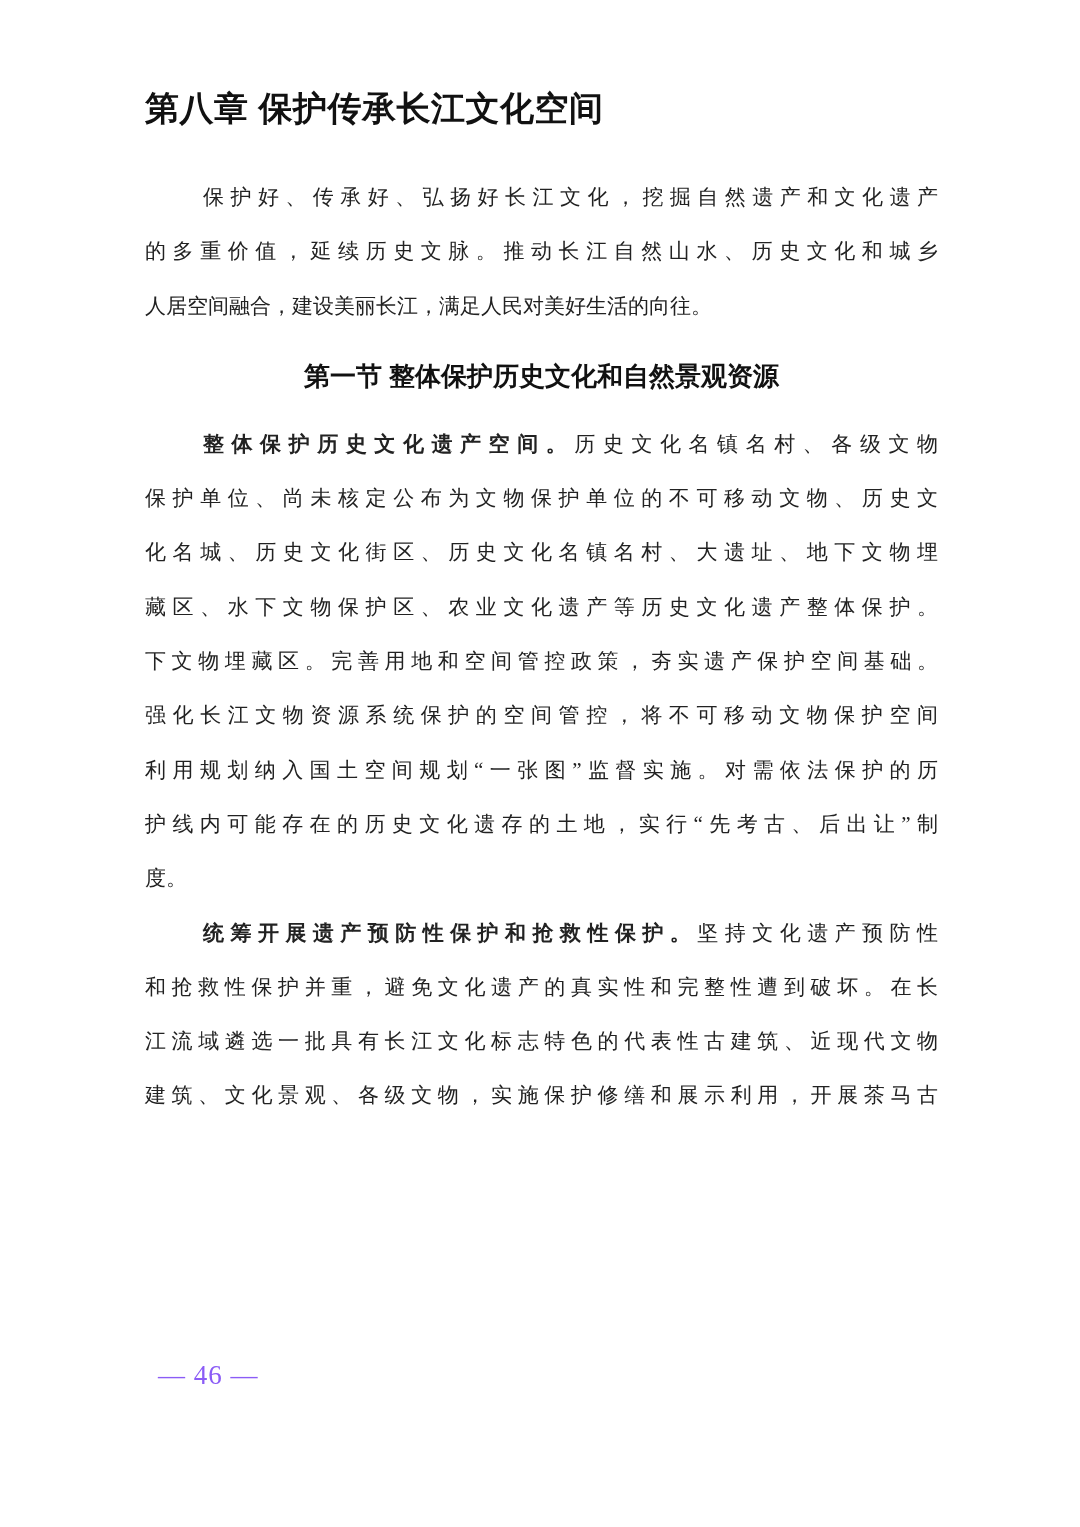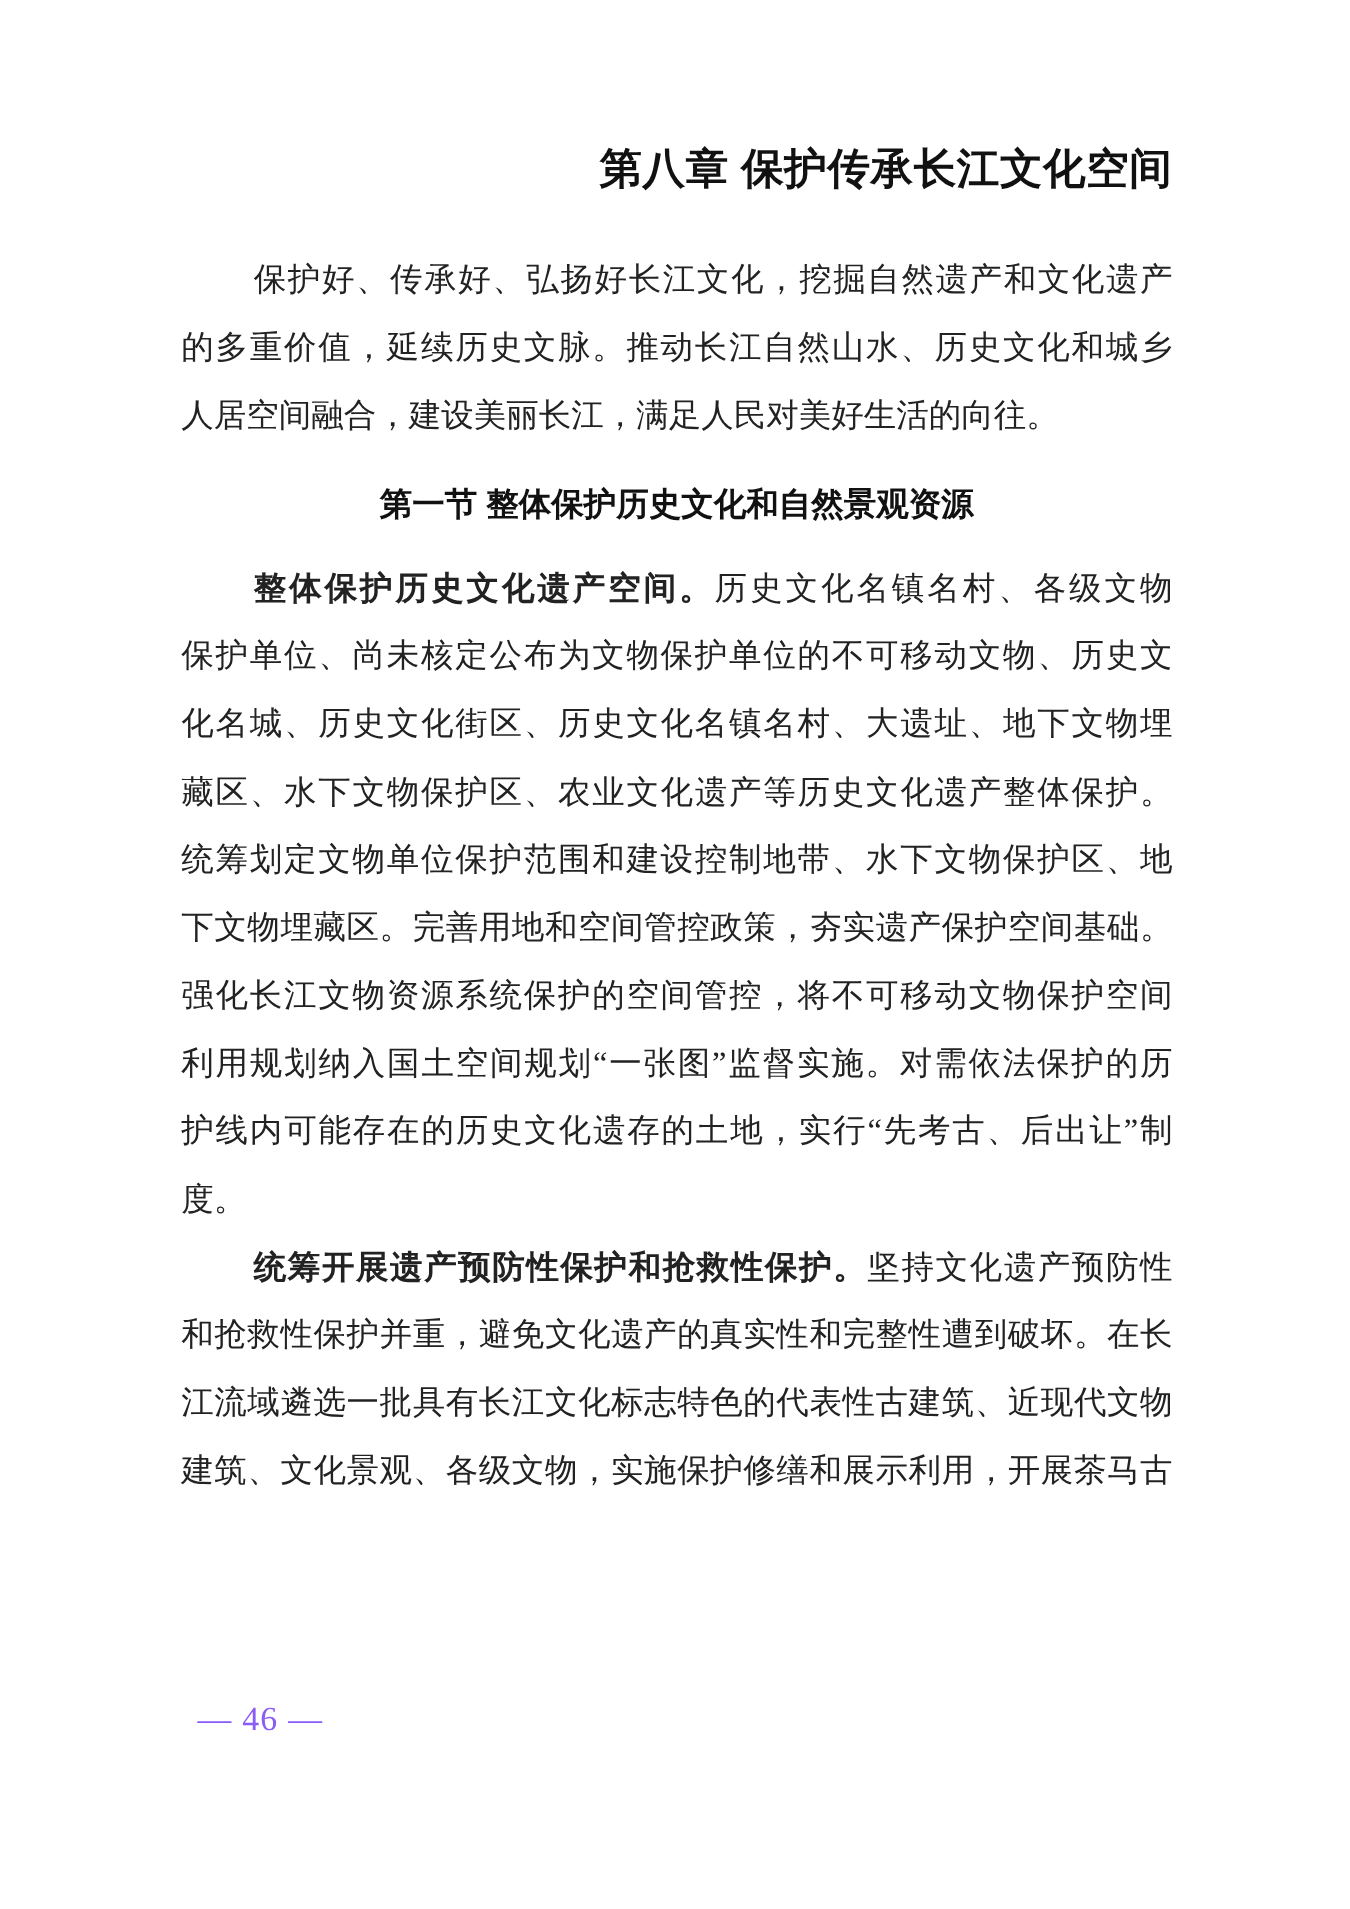--- a/index.html
+++ b/index.html
@@ -16,42 +16,42 @@
     inset: 0;
     background: #ffffff;
   }
   .text-col {
     position: absolute;
     left: 145px;
     top: 0;
     width: 793px;
   }
   .chapter-title {
-    margin: 112px 0 0 0;
+    margin: 85px 0 0 0;
     font-family: "Liberation Sans", "DejaVu Sans", sans-serif;
     font-weight: 700;
     font-size: 34px;
     line-height: 46px;
-    text-align: right;
+    text-align: left;
     color: #111111;
     letter-spacing: 0.5px;
   }
   .section-title {
     margin: 20px 0 0 0;
     font-family: "Liberation Sans", "DejaVu Sans", sans-serif;
     font-weight: 700;
     font-size: 26px;
     line-height: 46px;
     text-align: center;
     color: #111111;
   }
   .para {
     margin: 0;
     color: #222222;
-    font-size: 26px;
+    font-size: 21px;
     line-height: 54.3px;
   }
   .para.intro { margin-top: 39px; }
   .para.after-section { margin-top: 18px; }
   .line {
     text-align: justify;
     text-align-last: justify;
     text-justify: inter-character;
     white-space: nowrap;
   }
@@ -89,21 +89,20 @@
       <div class="line end">人居空间融合，建设美丽长江，满足人民对美好生活的向往。</div>
     </div>
 
     <h2 class="section-title">第一节 整体保护历史文化和自然景观资源</h2>
 
     <div class="para after-section">
       <div class="line first"><span class="lead">整体保护历史文化遗产空间。</span><span>历史文化名镇名村、各级文物</span></div>
       <div class="line">保护单位、尚未核定公布为文物保护单位的不可移动文物、历史文</div>
       <div class="line">化名城、历史文化街区、历史文化名镇名村、大遗址、地下文物埋</div>
       <div class="line">藏区、水下文物保护区、农业文化遗产等历史文化遗产整体保护。</div>
-      <div class="line">统筹划定文物单位保护范围和建设控制地带、水下文物保护区、地</div>
       <div class="line">下文物埋藏区。完善用地和空间管控政策，夯实遗产保护空间基础。</div>
       <div class="line">强化长江文物资源系统保护的空间管控，将不可移动文物保护空间</div>
       <div class="line">利用规划纳入国土空间规划“一张图”监督实施。对需依法保护的历</div>
       <div class="line">护线内可能存在的历史文化遗存的土地，实行“先考古、后出让”制</div>
       <div class="line end">度。</div>
     </div>
 
     <div class="para">
       <div class="line first"><span class="lead">统筹开展遗产预防性保护和抢救性保护。</span><span>坚持文化遗产预防性</span></div>
       <div class="line">和抢救性保护并重，避免文化遗产的真实性和完整性遭到破坏。在长</div>

